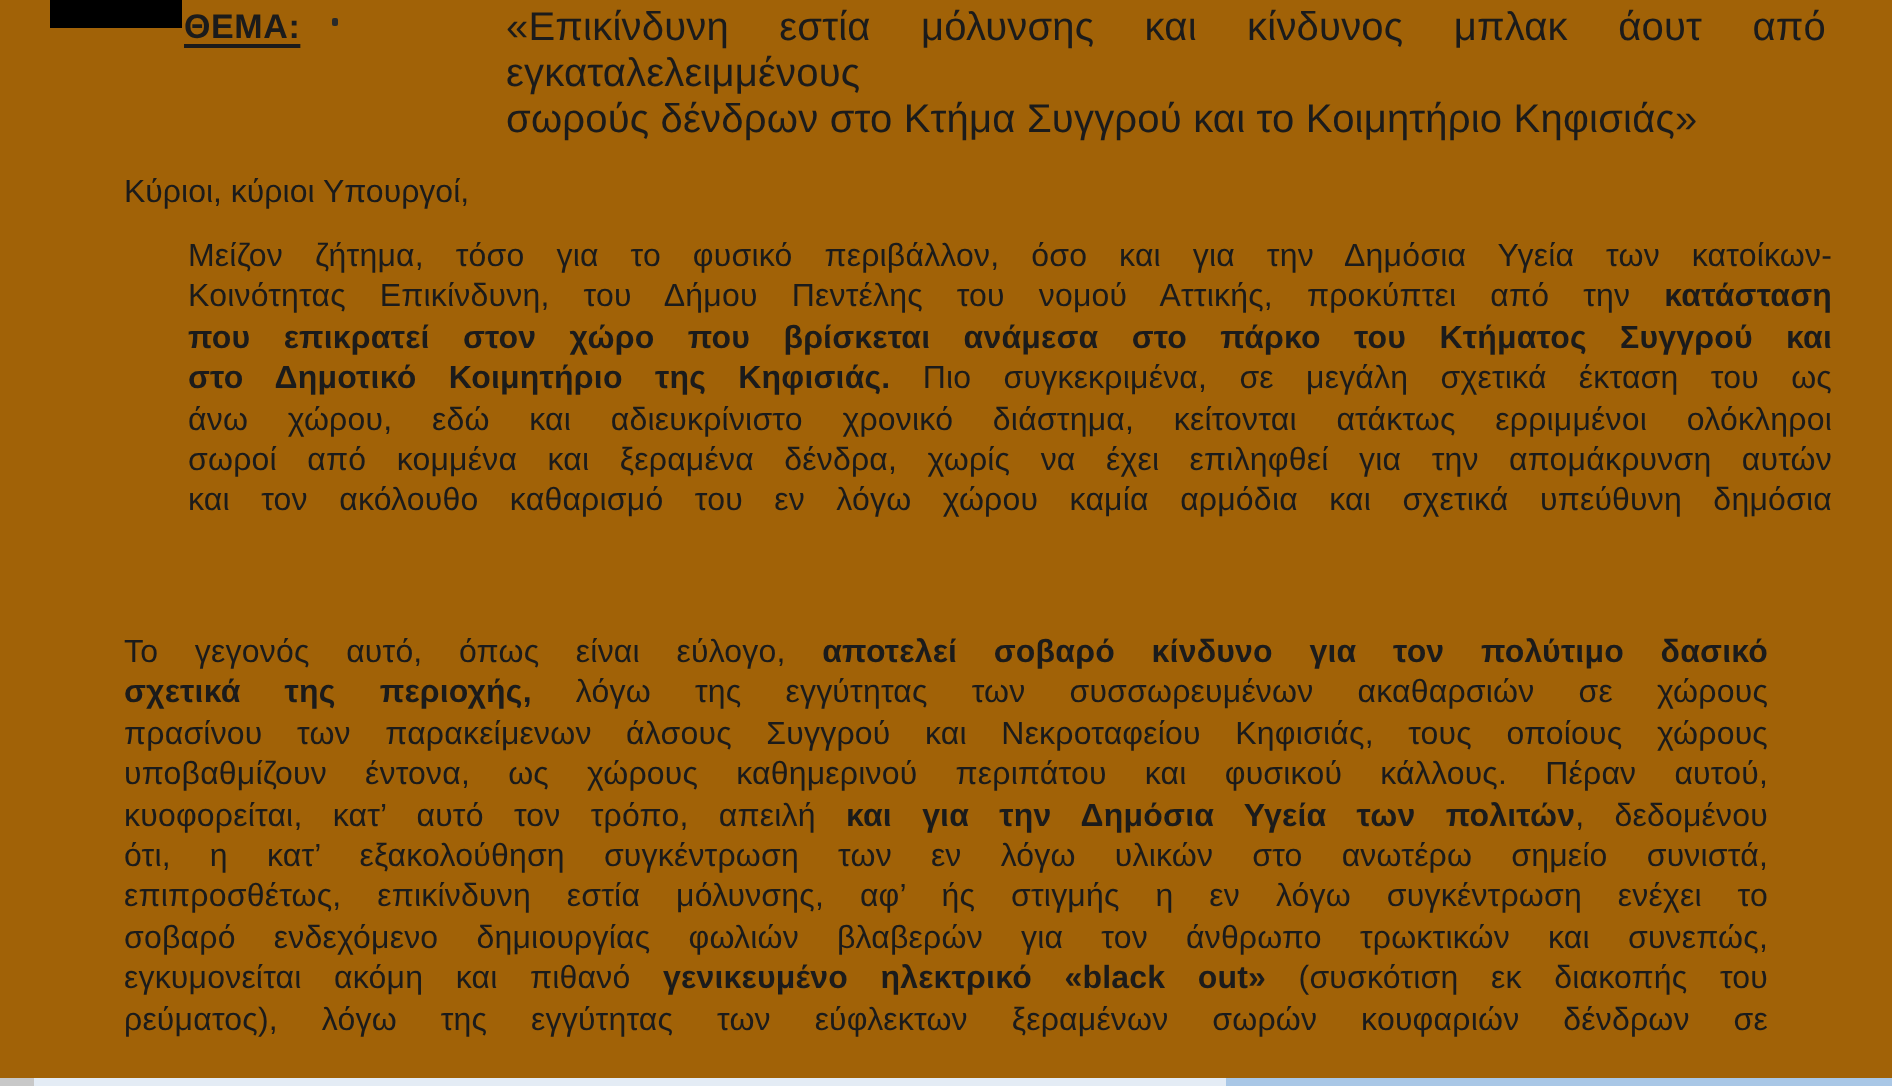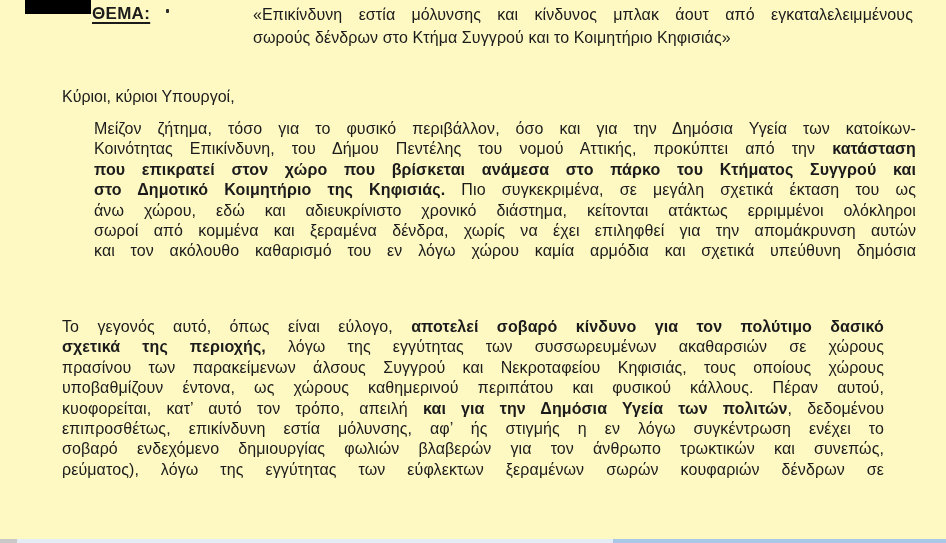--- a/index.html
+++ b/index.html
@@ -4,21 +4,21 @@
 <style>
   html, body {
     margin: 0;
     padding: 0;
     background: #ffffff;
   }
   .doc {
     position: relative;
     width: 946px;
     height: 543px;
-    background: #fef9c3;
+    background: #a16207;
     overflow: hidden;
     font-family: "Liberation Sans", "DejaVu Sans", sans-serif;
     color: #1b1b1b;
     -webkit-font-smoothing: antialiased;
   }
   .redact {
     position: absolute;
     left: 25px;
     top: 0;
     width: 66px;
@@ -40,21 +40,21 @@
     text-decoration: underline;
     text-decoration-thickness: 2px;
     text-underline-offset: 3px;
     letter-spacing: 0.3px;
   }
   .subject-text {
     position: absolute;
     left: 161px; 
     top: 0;
     width: 660px;
-    font-size: 16px;
+    font-size: 20px;
     line-height: 23px;
     letter-spacing: 0.1px;
   }
   .speck {
     position: absolute;
     left: 166px;
     top: 9px;
     width: 3px;
     height: 4px;
     background: #2a2a2a;
@@ -125,22 +125,24 @@
       <div class="line j"><span>σωροί από κομμένα και ξεραμένα δένδρα, χωρίς να έχει επιληφθεί για την απομάκρυνση αυτών</span></div>
       <div class="line j"><span>και τον ακόλουθο καθαρισμό του εν λόγω χώρου καμία αρμόδια και σχετικά υπεύθυνη δημόσια</span></div>
     </div>
 
   <div class="para para2">
       <div class="line j"><span>Το γεγονός αυτό, όπως είναι εύλογο, </span><span class="b">αποτελεί σοβαρό κίνδυνο για τον πολύτιμο δασικό</span></div>
       <div class="line j"><span class="b">σχετικά της περιοχής,</span><span> λόγω της εγγύτητας των συσσωρευμένων ακαθαρσιών σε χώρους</span></div>
       <div class="line j"><span>πρασίνου των παρακείμενων άλσους Συγγρού και Νεκροταφείου Κηφισιάς, τους οποίους χώρους</span></div>
       <div class="line j"><span>υποβαθμίζουν έντονα, ως χώρους καθημερινού περιπάτου και φυσικού κάλλους. Πέραν αυτού,</span></div>
       <div class="line j"><span>κυοφορείται, κατ’ αυτό τον τρόπο, απειλή </span><span class="b">και για την Δημόσια Υγεία των πολιτών</span><span>, δεδομένου</span></div>
+      <div class="line j"><span>ότι, η κατ’ εξακολούθηση συγκέντρωση των εν λόγω υλικών στο ανωτέρω σημείο συνιστά,</span></div>
       <div class="line j"><span>επιπροσθέτως, επικίνδυνη εστία μόλυνσης, αφ’ ής στιγμής η εν λόγω συγκέντρωση ενέχει το</span></div>
       <div class="line j"><span>σοβαρό ενδεχόμενο δημιουργίας φωλιών βλαβερών για τον άνθρωπο τρωκτικών και συνεπώς,</span></div>
+      <div class="line j"><span>εγκυμονείται ακόμη και πιθανό </span><span class="b">γενικευμένο ηλεκτρικό «black out»</span><span> (συσκότιση εκ διακοπής του</span></div>
       <div class="line j"><span>ρεύματος), λόγω της εγγύτητας των εύφλεκτων ξεραμένων σωρών κουφαριών δένδρων σε</span></div>
     </div>
 
   <div class="bottom-strip">
     <div class="strip-seg strip-left" style="background-color: rgb(200, 200, 200);"></div>
     <div class="strip-seg strip-mid" style="background-color: rgb(228, 236, 245);"></div>
     <div class="strip-seg strip-right" style="background-color: rgb(169, 199, 230);"></div>
   </div>
 
 </div>

